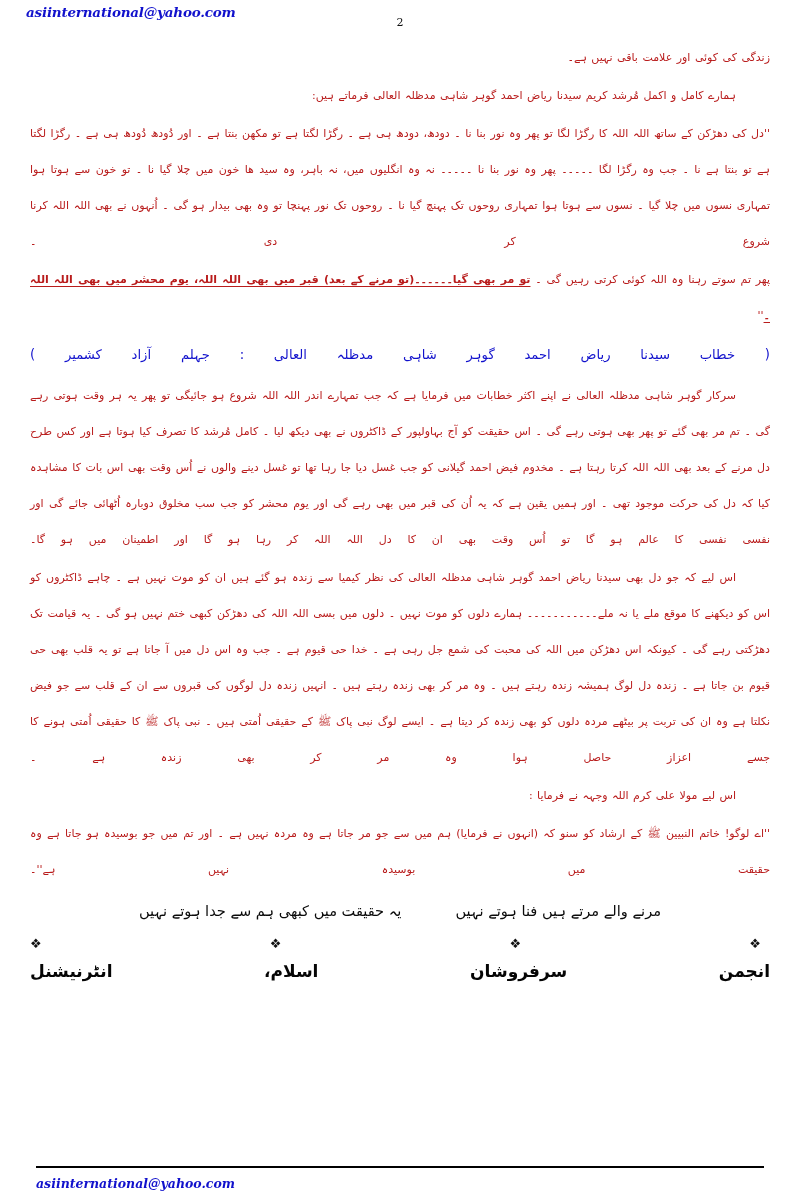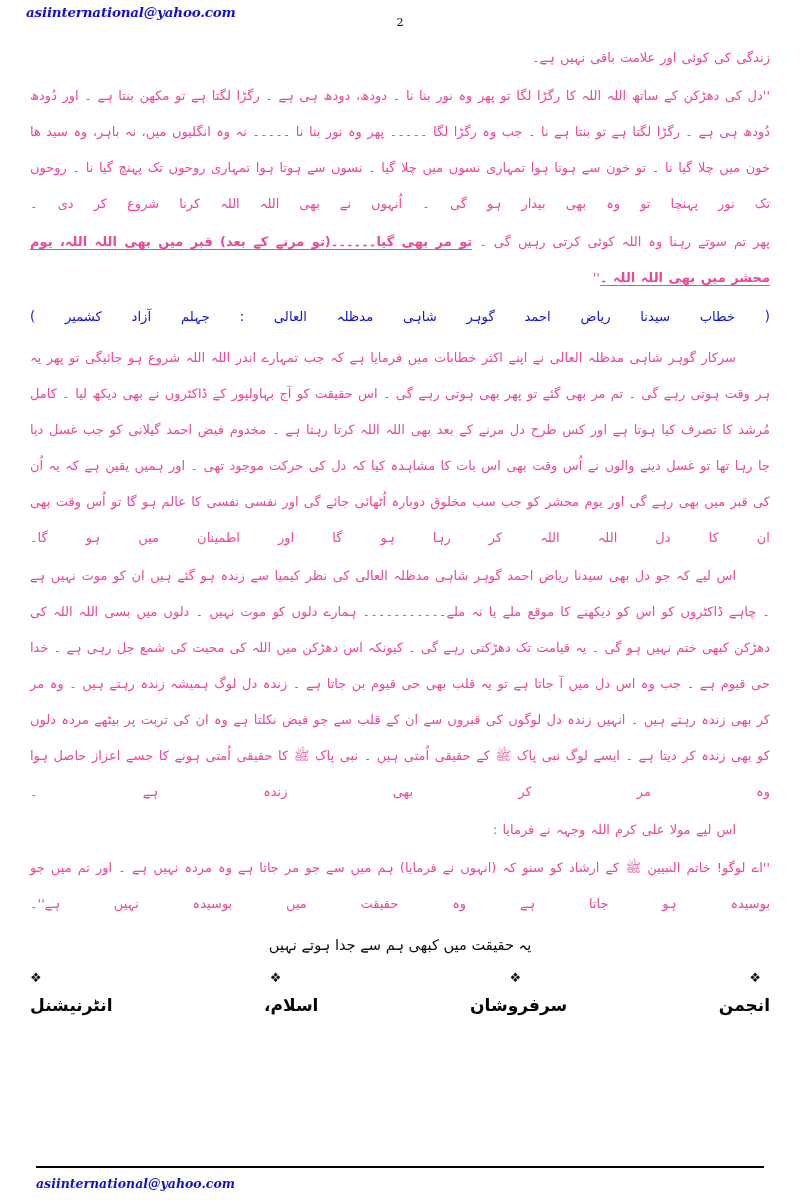--- a/index.html
+++ b/index.html
@@ -45,23 +45,23 @@
     text-align:justify;
     text-align-last:justify;
     unicode-bidi:embed;
   }
   .para{
     margin:0 0 2px 0;
     direction:rtl;
     text-align:justify;
     text-align-last:justify;
     font-family:"DejaVu Sans", sans-serif;
-    font-size:13px;
+    font-size:11px;
     line-height:36px;
-    color:#ec4899;
+    color:#b91c1c;
     letter-spacing:0px;
     word-spacing:1px;
   }
   .para.indent{ text-indent:34px; }
   .para.last-start{ text-align-last:start; }
 
   .blue-attr{
     direction:rtl;
     text-align:left;
     color:#1111cc;
@@ -148,38 +148,40 @@
 
   <div class="hdr">
     <div class="hdr-mail">asiinternational@yahoo.com</div>
     <div class="pageno">2</div>
   </div>
 
   <div class="body">
 
     <div class="para last-start">زندگی کی کوئی اور علامت باقی نہیں ہے۔</div>
 
+    <div class="para indent last-start">ہمارے کامل و اکمل مُرشد کریم سیدنا ریاض احمد گوہر شاہی مدظلہ العالی فرماتے ہیں:</div>
 
     <div class="para">''دل کی دھڑکن کے ساتھ اللہ اللہ کا رگڑا لگا تو پھر وہ نور بنا نا ۔ دودھ، دودھ ہی ہے ۔ رگڑا لگتا ہے تو مکھن بنتا ہے ۔ اور دُودھ دُودھ ہی ہے ۔ رگڑا لگتا ہے تو بنتا ہے نا ۔ جب وہ رگڑا لگا ۔۔۔۔۔ پھر وہ نور بنا نا ۔۔۔۔۔ نہ وہ انگلیوں میں، نہ باہر، وہ سید ھا خون میں چلا گیا نا ۔ تو خون سے ہوتا ہوا تمہاری نسوں میں چلا گیا ۔ نسوں سے ہوتا ہوا تمہاری روحوں تک پہنچ گیا نا ۔ روحوں تک نور پہنچا تو وہ بھی بیدار ہو گی ۔ اُنہوں نے بھی اللہ اللہ کرنا شروع کر دی ۔</div>
 
     <div class="para last-start">
       <span>پھر تم سوتے رہنا وہ اللہ کوئی کرتی رہیں گی ۔ </span><span class="bold-ul">تو مر بھی گیا۔۔۔۔۔۔(تو مرنے کے بعد) قبر میں بھی اللہ اللہ، یوم محشر میں بھی اللہ اللہ ۔</span><span>''</span>
     </div>
 
     <div class="blue-attr">( خطاب سیدنا ریاض احمد گوہر شاہی مدظلہ العالی : جہلم آزاد کشمیر )</div>
 
     <div class="para indent">سرکار گوہر شاہی مدظلہ العالی نے اپنے اکثر خطابات میں فرمایا ہے کہ جب تمہارے اندر اللہ اللہ شروع ہو جائیگی تو پھر یہ ہر وقت ہوتی رہے گی ۔ تم مر بھی گئے تو پھر بھی ہوتی رہے گی ۔ اس حقیقت کو آج بہاولپور کے ڈاکٹروں نے بھی دیکھ لیا ۔ کامل مُرشد کا تصرف کیا ہوتا ہے اور کس طرح دل مرنے کے بعد بھی اللہ اللہ کرتا رہتا ہے ۔ مخدوم فیض احمد گیلانی کو جب غسل دیا جا رہا تھا تو غسل دینے والوں نے اُس وقت بھی اس بات کا مشاہدہ کیا کہ دل کی حرکت موجود تھی ۔ اور ہمیں یقین ہے کہ یہ اُن کی قبر میں بھی رہے گی اور یوم محشر کو جب سب مخلوق دوبارہ اُٹھائی جائے گی اور نفسی نفسی کا عالم ہو گا تو اُس وقت بھی ان کا دل اللہ اللہ کر رہا ہو گا اور اطمینان میں ہو گا۔</div>
 
     <div class="para indent">اس لیے کہ جو دل بھی سیدنا ریاض احمد گوہر شاہی مدظلہ العالی کی نظر کیمیا سے زندہ ہو گئے ہیں ان کو موت نہیں ہے ۔ چاہے ڈاکٹروں کو اس کو دیکھنے کا موقع ملے یا نہ ملے۔۔۔۔۔۔۔۔۔۔۔ ہمارے دلوں کو موت نہیں ۔ دلوں میں بسی اللہ اللہ کی دھڑکن کبھی ختم نہیں ہو گی ۔ یہ قیامت تک دھڑکتی رہے گی ۔ کیونکہ اس دھڑکن میں اللہ کی محبت کی شمع جل رہی ہے ۔ خدا حی قیوم ہے ۔ جب وہ اس دل میں آ جاتا ہے تو یہ قلب بھی حی قیوم بن جاتا ہے ۔ زندہ دل لوگ ہمیشہ زندہ رہتے ہیں ۔ وہ مر کر بھی زندہ رہتے ہیں ۔ انہیں زندہ دل لوگوں کی قبروں سے ان کے قلب سے جو فیض نکلتا ہے وہ ان کی تربت پر بیٹھے مردہ دلوں کو بھی زندہ کر دیتا ہے ۔ ایسے لوگ نبی پاک ﷺ کے حقیقی اُمتی ہیں ۔ نبی پاک ﷺ کا حقیقی اُمتی ہونے کا جسے اعزاز حاصل ہوا وہ مر کر بھی زندہ ہے ۔</div>
 
     <div class="para indent last-start">اس لیے مولا علی کرم اللہ وجہہ نے فرمایا :</div>
 
     <div class="para">''اے لوگو! خاتم النبیین ﷺ کے ارشاد کو سنو کہ (انہوں نے فرمایا) ہم میں سے جو مر جاتا ہے وہ مردہ نہیں ہے ۔ اور تم میں جو بوسیدہ ہو جاتا ہے وہ حقیقت میں بوسیدہ نہیں ہے''۔</div>
 
     <div class="couplet">
+      <span>مرنے والے مرتے ہیں فنا ہوتے نہیں</span>
       <span>یہ حقیقت میں کبھی ہم سے جدا ہوتے نہیں</span>
     </div>
 
     <div class="ornaments">❖ ❖ ❖ ❖</div>
 
     <div class="org">انجمن سرفروشان اسلام، انٹرنیشنل</div>
 
   </div>
 
   <div class="ftr">

